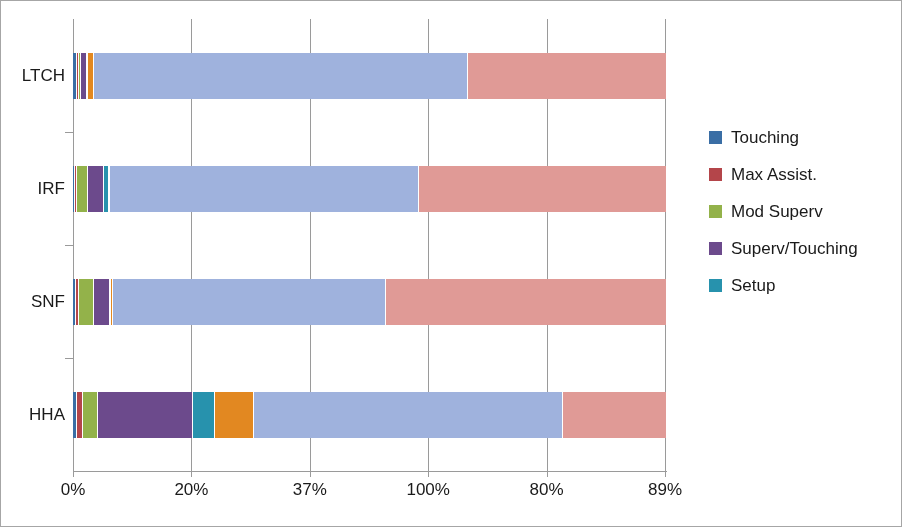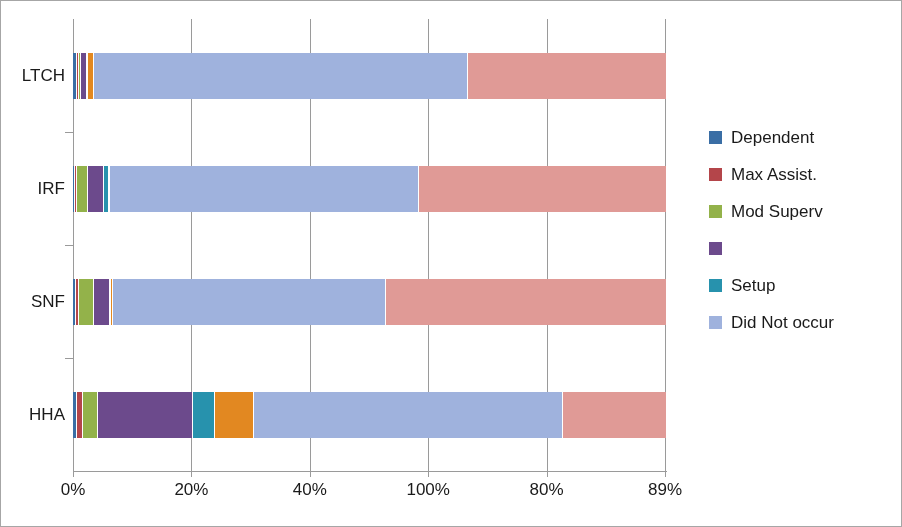--- a/index.html
+++ b/index.html
@@ -213,51 +213,48 @@
     </div>
 
   <div class="plot-frame-bottom"></div>
 
   <div id="x-axis">
       <div class="xtick" style="left: 72px;"></div>
       <div class="xlabel" style="left: 72px;">0%</div>
       <div class="xtick" style="left: 190.4px;"></div>
       <div class="xlabel" style="left: 190.4px;">20%</div>
       <div class="xtick" style="left: 308.8px;"></div>
-      <div class="xlabel" style="left: 308.8px;">40%</div>
+      <div class="xlabel" style="left: 308.8px;">37%</div>
       <div class="xtick" style="left: 427.2px;"></div>
       <div class="xlabel" style="left: 427.2px;">100%</div>
       <div class="xtick" style="left: 545.6px;"></div>
       <div class="xlabel" style="left: 545.6px;">80%</div>
       <div class="xtick" style="left: 664px;"></div>
       <div class="xlabel" style="left: 664px;">89%</div>
     </div>
 
   <div id="legend">
       <div class="legend-item">
         <span class="legend-swatch" style="background: rgb(58, 110, 165);"></span>
-        <span class="legend-label">Dependent</span>
+        <span class="legend-label">Touching</span>
       </div>
       <div class="legend-item">
         <span class="legend-swatch" style="background: rgb(180, 69, 74);"></span>
         <span class="legend-label">Max Assist.</span>
       </div>
       <div class="legend-item">
         <span class="legend-swatch" style="background: rgb(147, 178, 74);"></span>
         <span class="legend-label">Mod Superv</span>
       </div>
       <div class="legend-item">
         <span class="legend-swatch" style="background: rgb(108, 74, 140);"></span>
+        <span class="legend-label">Superv/Touching</span>
       </div>
       <div class="legend-item">
         <span class="legend-swatch" style="background: rgb(39, 146, 173);"></span>
         <span class="legend-label">Setup</span>
-      </div>
-      <div class="legend-item">
-        <span class="legend-swatch" style="background: rgb(159, 178, 221);"></span>
-        <span class="legend-label">Did Not occur</span>
       </div>
     </div>
 
 <div class="cat-tick" style="top: 131px;"></div>
     <div class="cat-tick" style="top: 244px;"></div>
     <div class="cat-tick" style="top: 357px;"></div>
   </div>
 
 </body></html>

